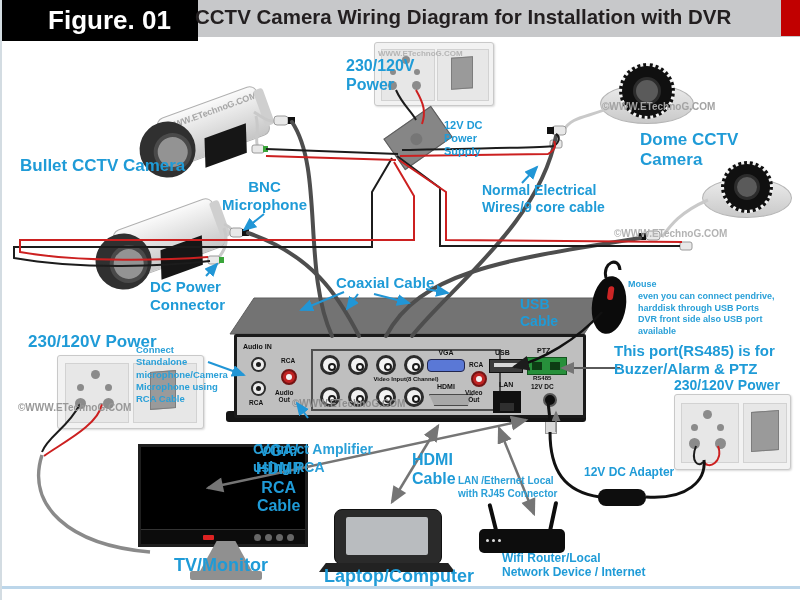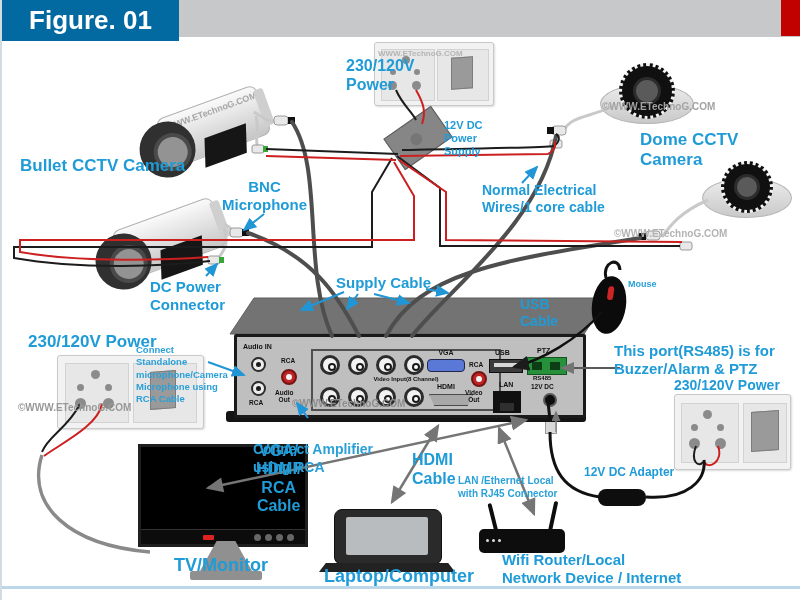--- a/index.html
+++ b/index.html
@@ -1,22 +1,22 @@
 <!DOCTYPE html>
 <html><head>
 <meta charset="utf-8">
 <style>
   html,body{margin:0;padding:0;background:#fff;}
   .stage{position:relative;width:800px;height:600px;background:#fff;overflow:hidden;
          font-family:"Liberation Sans",sans-serif;border-left:2px solid #d3dce2;border-right:2px solid #d3dce2;}
   .abs{position:absolute;}
   
   .hdr-bar{left:0;top:0;width:800px;height:37px;background:#c7c8ca;}
-  .hdr-fig{left:0;top:0;width:177px;height:41px;background:#0369a1;color:#fff;font-weight:bold;
-           font-size:26px;display:flex;align-items:center;justify-content:center;}
+  .hdr-fig{left:0;top:0;width:177px;height:41px;background:#000000;color:#fff;font-weight:bold;
+           font-size:26px;display:flex;align-items:center;justify-content:center;padding-left:19px;}
   .hdr-title{left:193px;top:5px;font-size:20.5px;font-weight:bold;color:#231f20;white-space:nowrap;}
   .hdr-red{left:779px;top:0;width:21px;height:36px;background:#c10000;}
   
   .lbl{color:#1f9bd7;font-weight:bold;line-height:1.2;}
   .lbl-sm{color:#2aa0d8;font-weight:bold;line-height:1.3;}
   .pre{white-space:pre-line;}
   .ctr{text-align:center;}
   .wm{color:#a3a3a3;font-weight:bold;}
   
   .bullet-cam{width:150px;height:92px;transform:rotate(-20deg);}
@@ -82,20 +82,21 @@
   .svg-layer{left:0;top:0;pointer-events:none;}
   .frame-bottom{left:0;top:586px;width:800px;height:3px;background:#bcd6ea;}
 </style>
 </head>
 <body>
 
 <div class="stage">
 
   <div class="abs hdr-bar"></div>
   <div class="abs hdr-fig">Figure. 01</div>
+  <div class="abs hdr-title">CCTV Camera Wiring Diagram for Installation with DVR</div>
   <div class="abs hdr-red"></div>
 
   <div class="abs bullet-cam" style="left:132px;top:80px;">
     <div class="bc-body"></div>
     <div class="bc-wm">©WWW.ETechnoG.COM</div>
     <div class="bc-fin"></div>
     <div class="bc-hood"></div>
     <div class="bc-lens"></div>
     <div class="bc-rear"></div>
   </div>
@@ -340,27 +341,31 @@
   <div class="abs lbl" style="left:18px;top:156px;font-size:17px;">Bullet CCTV Camera</div>
   <div class="abs lbl pre" style="left:344px;top:56px;font-size:16px;">230/120V
 Power</div>
   <div class="abs lbl pre" style="left:442px;top:119px;font-size:11px;">12V DC
 Power
 Supply</div>
   <div class="abs lbl" style="left:614px;top:130px;font-size:17px;margin-left:24px;">Dome CCTV Camera</div>
   <div class="abs lbl pre ctr" style="left:220px;top:178px;font-size:15px;">BNC
 Microphone</div>
   <div class="abs lbl pre" style="left:480px;top:182px;font-size:14px;">Normal Electrical
-Wires/1 core cable</div>
+Wires/9 core cable</div>
   <div class="abs lbl pre" style="left:148px;top:278px;font-size:15px;">DC Power
 Connector</div>
-  <div class="abs lbl" style="left:334px;top:274px;font-size:15px;">Supply Cable</div>
+  <div class="abs lbl" style="left:334px;top:274px;font-size:15px;">Coaxial Cable</div>
   <div class="abs lbl pre" style="left:518px;top:296px;font-size:14px;">USB
 Cable</div>
   <div class="abs lbl-sm" style="left:626px;top:279px;font-size:9px;">Mouse</div>
+  <div class="abs lbl-sm pre" style="left:636px;top:291px;font-size:9px;">even you can connect pendrive,
+harddisk through USB Ports
+DVR front side also USB port
+available</div>
   <div class="abs lbl pre" style="left:612px;top:342px;font-size:15px;">This port(RS485) is for
 Buzzer/Alarm &amp; PTZ</div>
   <div class="abs lbl" style="left:672px;top:377px;font-size:14px;">230/120V Power</div>
   <div class="abs lbl" style="left:26px;top:332px;font-size:17px;">230/120V Power</div>
   <div class="abs lbl-sm pre" style="left:134px;top:344px;font-size:9.5px;">Connect
 Standalone
 microphone/Camera
 Microphone using
 RCA Cable</div>
   <div class="abs lbl-sm pre" style="left:251px;top:416px;font-size:14px;margin-top:24px;">Connect Amplifier
@@ -369,17 +374,17 @@
 HDMI/
 RCA
 Cable</div>
   <div class="abs lbl pre" style="left:410px;top:450px;font-size:16px;">HDMI
 Cable</div>
   <div class="abs lbl-sm pre" style="left:456px;top:474px;font-size:10px;">LAN /Ethernet Local
 with RJ45 Connector</div>
   <div class="abs lbl" style="left:582px;top:465px;font-size:12px;">12V DC Adapter</div>
   <div class="abs lbl" style="left:172px;top:555px;font-size:18px;">TV/Monitor</div>
   <div class="abs lbl" style="left:322px;top:566px;font-size:18px;">Laptop/Computer</div>
-  <div class="abs lbl pre" style="left:500px;top:551px;font-size:15px;">Wifi Router/Local
+  <div class="abs lbl pre" style="left:500px;top:551px;font-size:12px;">Wifi Router/Local
 Network Device  / Internet</div>
 
   <div class="abs frame-bottom"></div>
 </div>
 
 </body></html>

